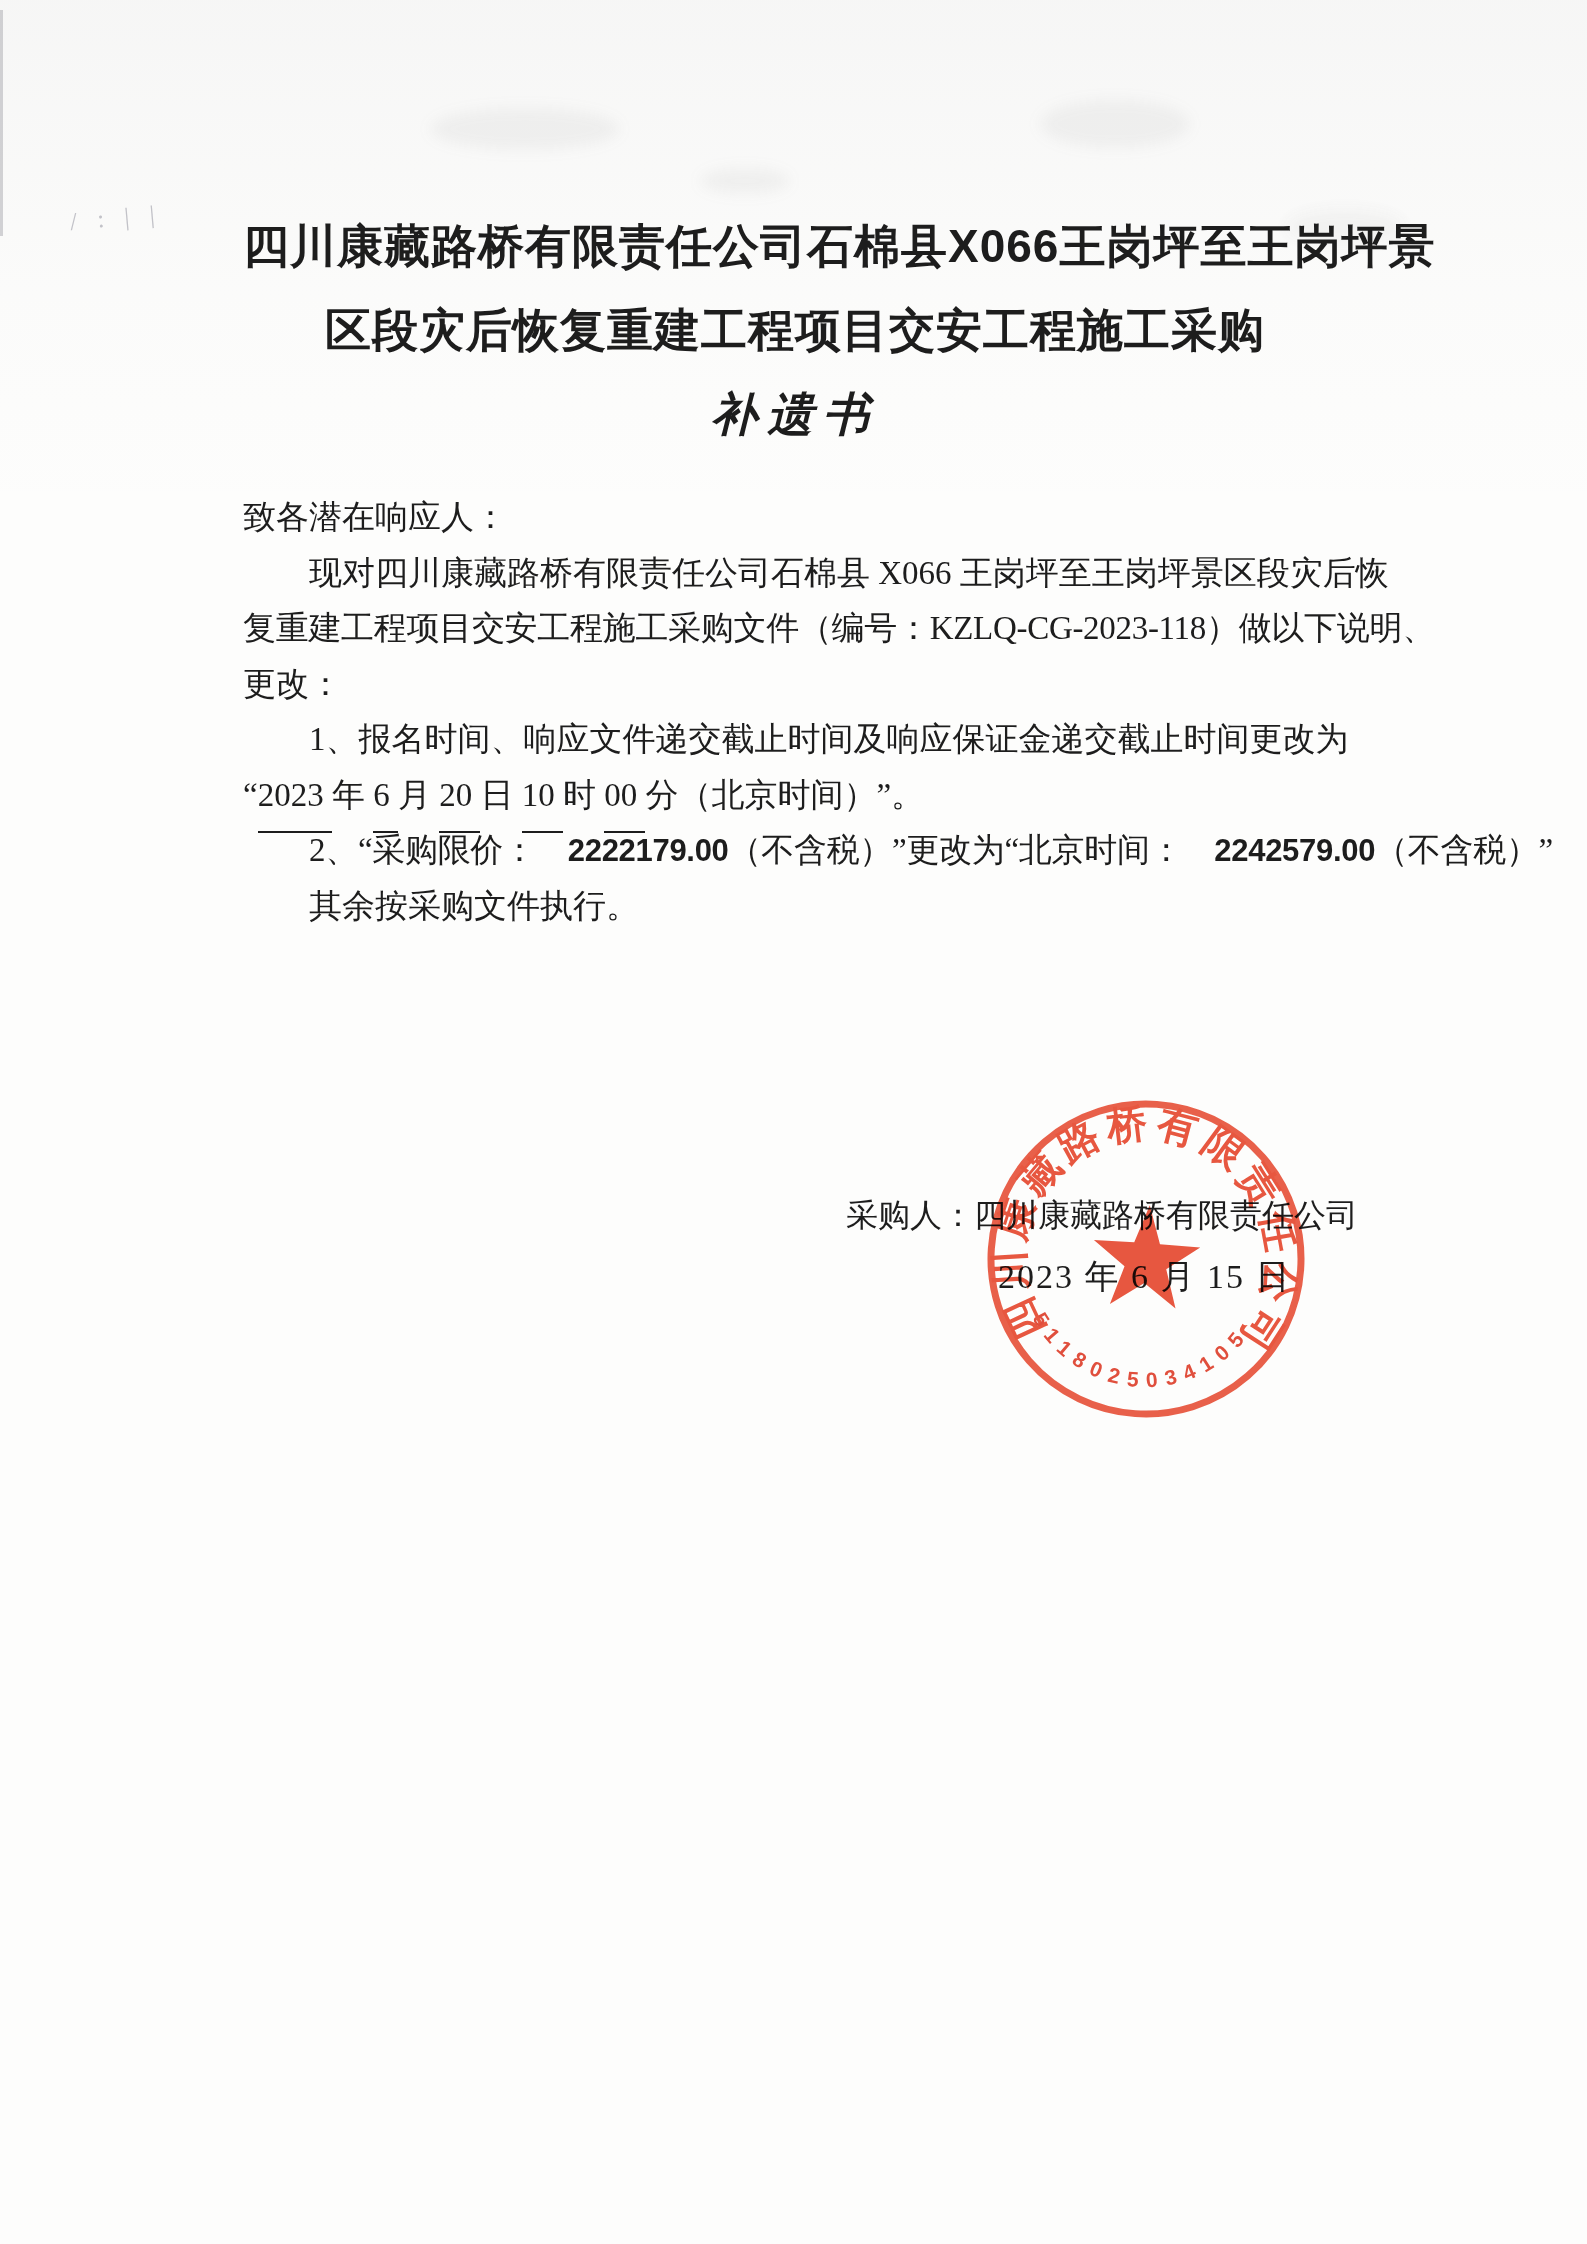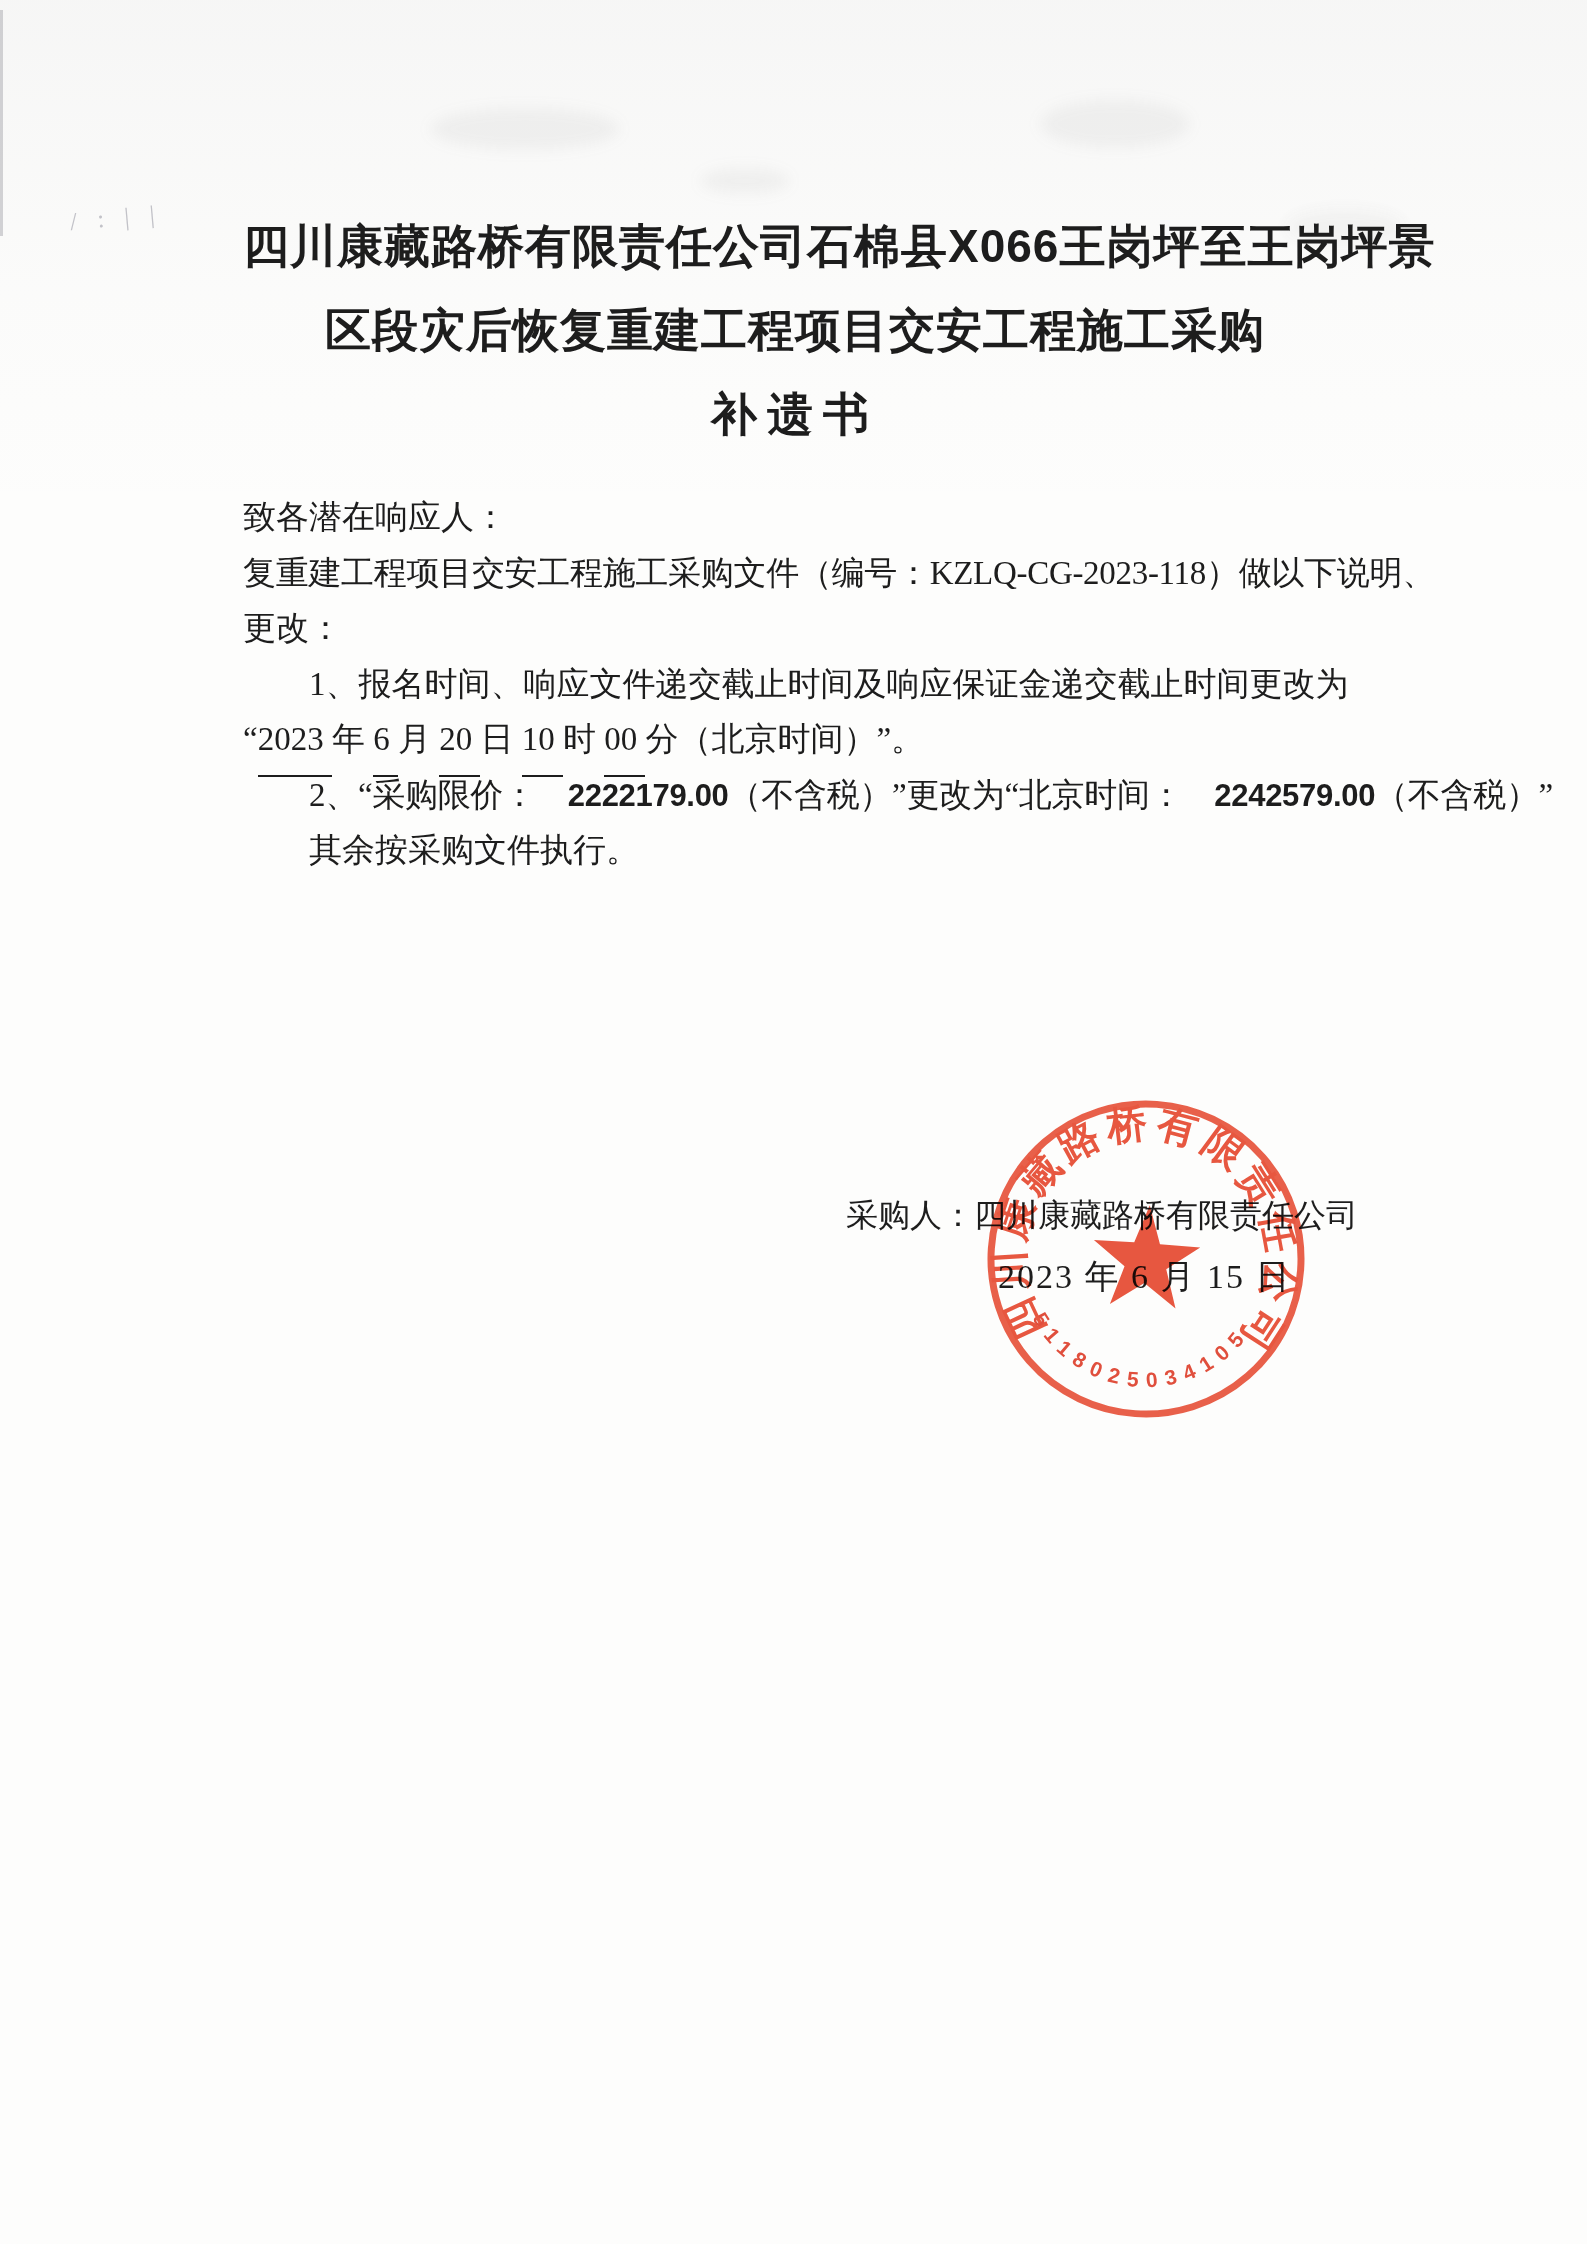--- a/index.html
+++ b/index.html
@@ -40,21 +40,21 @@
   .title-block {
     position:absolute; left:243px; top:204px; width:1104px;
     text-align:center;
     font-family:"Liberation Sans", sans-serif;
     font-weight:bold;
     font-size:46px; line-height:84px;
     letter-spacing:1px;
     white-space:nowrap;
   }
   .title-line { height:84px; }
-  .title-line.spaced { letter-spacing:10px; }
+  .title-line.spaced { letter-spacing:10px;font-style:italic; }
 
   .body-block {
     position:absolute; left:243px; top:490px; width:1102px;
     font-size:33px; line-height:55.5px;
   }
   .bline { white-space:nowrap; height:55.5px; }
   .bline.indent { text-indent:66px; }
   .bline.tight { letter-spacing:-0.3px; }
 
   .u { border-bottom:2.5px solid #1d1d1d; padding-bottom:18px; }
@@ -102,20 +102,21 @@
   <div class="artifact-marks">/ : | |</div>
 
   <div class="title-block">
     <div class="title-line">四川康藏路桥有限责任公司石棉县X066王岗坪至王岗坪景</div>
     <div class="title-line">区段灾后恢复重建工程项目交安工程施工采购</div>
     <div class="title-line spaced">补遗书</div>
   </div>
 
   <div class="body-block">
     <div class="bline">致各潜在响应人：</div>
+    <div class="bline indent">现对四川康藏路桥有限责任公司石棉县 X066 王岗坪至王岗坪景区段灾后恢</div>
     <div class="bline tight">复重建工程项目交安工程施工采购文件（编号：KZLQ-CG-2023-118）做以下说明、</div>
     <div class="bline">更改：</div>
     <div class="bline indent">1、报名时间、响应文件递交截止时间及响应保证金递交截止时间更改为</div>
     <div class="bline"><span>“</span><span class="u">2023 </span><span>年 </span><span class="u">6 </span><span>月 </span><span class="u">20 </span><span>日 </span><span class="u">10 </span><span>时 </span><span class="u">00 </span><span>分（北京时间）”。</span></div>
     <div class="bline indent tight"><span>2、“采购限价：</span><span class="bnum">2222179.00</span><span>（不含税）”更改为“北京时间：</span><span class="bnum">2242579.00</span><span>（不含税）”</span></div>
     <div class="bline indent">其余按采购文件执行。</div>
   </div>
 
   <div class="sig-buyer">采购人：四川康藏路桥有限责任公司</div>
   <div class="sig-date">2023 年 6 月 15 日</div>

